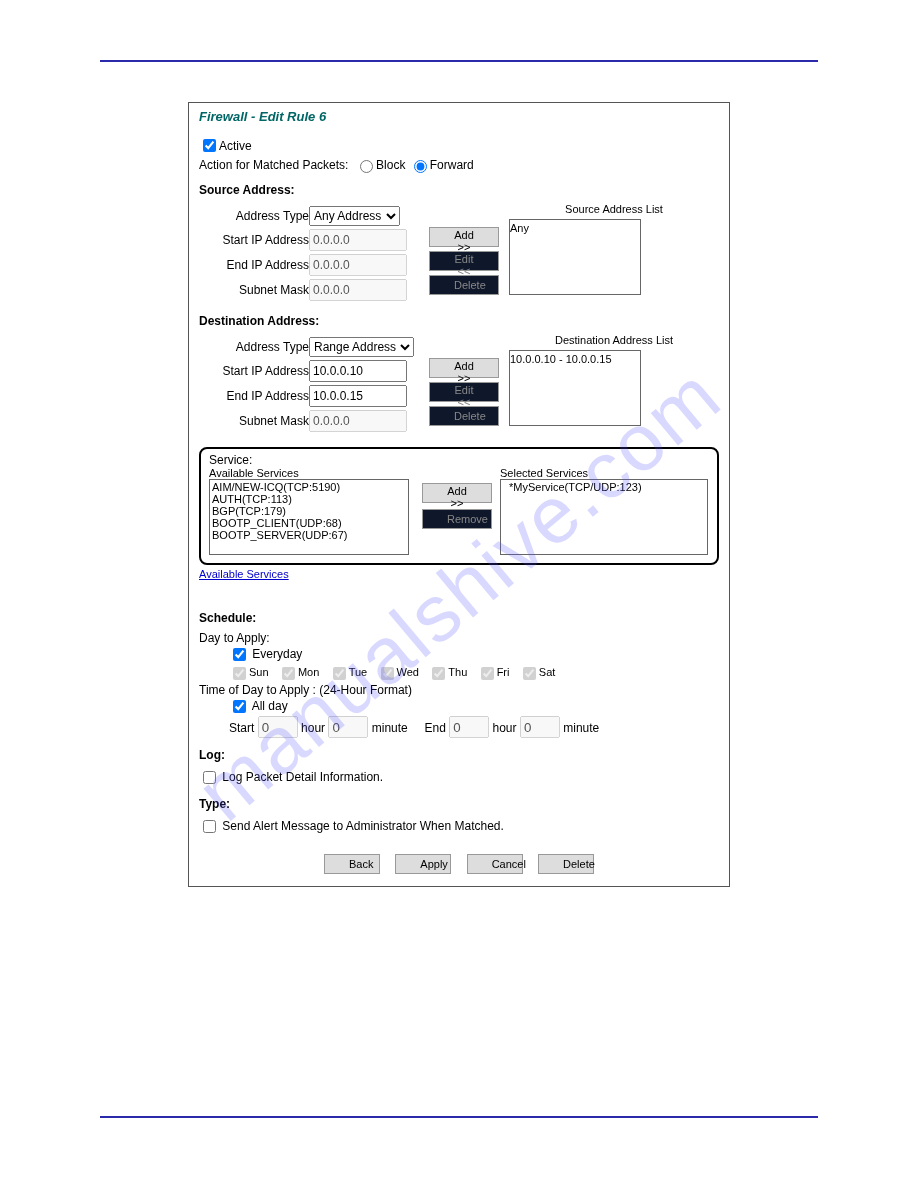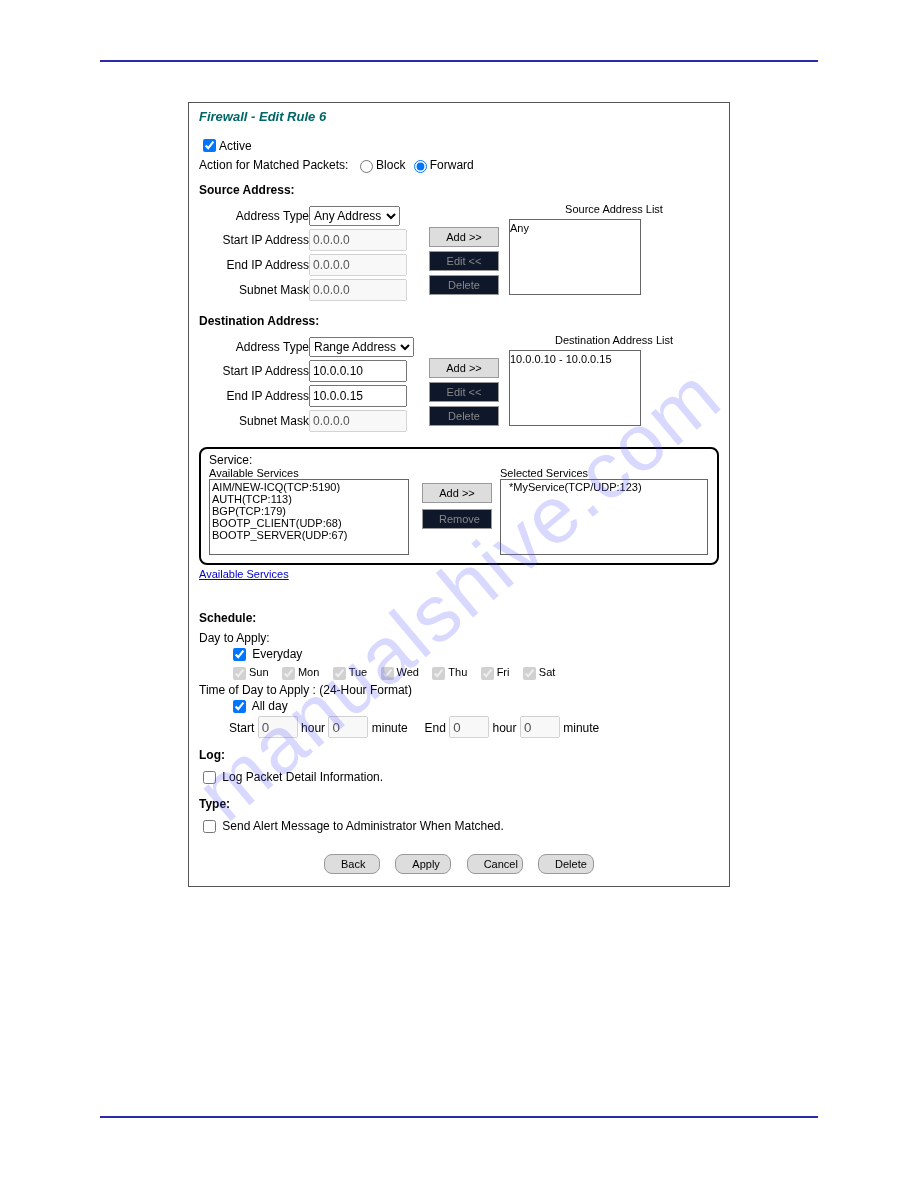--- a/index.html
+++ b/index.html
@@ -40,21 +40,21 @@
   .bold { font-weight: bold; font-size: 12px; margin: 10px 0 6px 0; }
   .row { display: flex; align-items: center; margin: 2px 0; }
   .label-col { width: 110px; text-align: right; }
   .input-col input[type="text"] { width: 90px; font-size: 12px; height: 16px; }
   .select { font-size: 12px; height: 20px; }
 
   .btn {
     font-size: 11px;
     background: #ddd;
     border: 1px solid #999;
-    padding: 1px 16px;
+    padding: 1px 24px;
     height: 20px;
     cursor: pointer;
   }
   .btn.disabled { color: #888; background: #0f172a; }
 
   .list-box {
     border: 1px solid #666;
     width: 130px;
     height: 70px;
     padding: 2px 0;
@@ -103,21 +103,21 @@
   }
   .link { color: #0000cc; text-decoration: underline; font-size: 11px; cursor:pointer; }
 
   .sub-indent { margin-left: 30px; }
   .days label { margin-right: 6px; font-size:11px; }
   input[type="checkbox"] { vertical-align: middle; margin-right:3px; }
 
   .time-row input[type="text"] { width: 32px; height:16px; }
 
   .bottom-buttons { text-align:center; margin-top: 18px; }
-  .bottom-buttons .btn { width: 56px; margin: 0 6px; border-radius: 8px; }
+  .bottom-buttons .btn { width: 56px; margin: 0 6px; }
 
   .watermark {
     position: absolute;
     top: 50%; left: 50%;
     transform: translate(-50%, -50%) rotate(-40deg);
     font-size: 80px;
     color: rgba(80, 80, 255, 0.22);
     font-weight: normal;
     letter-spacing: 2px;
     pointer-events: none;

